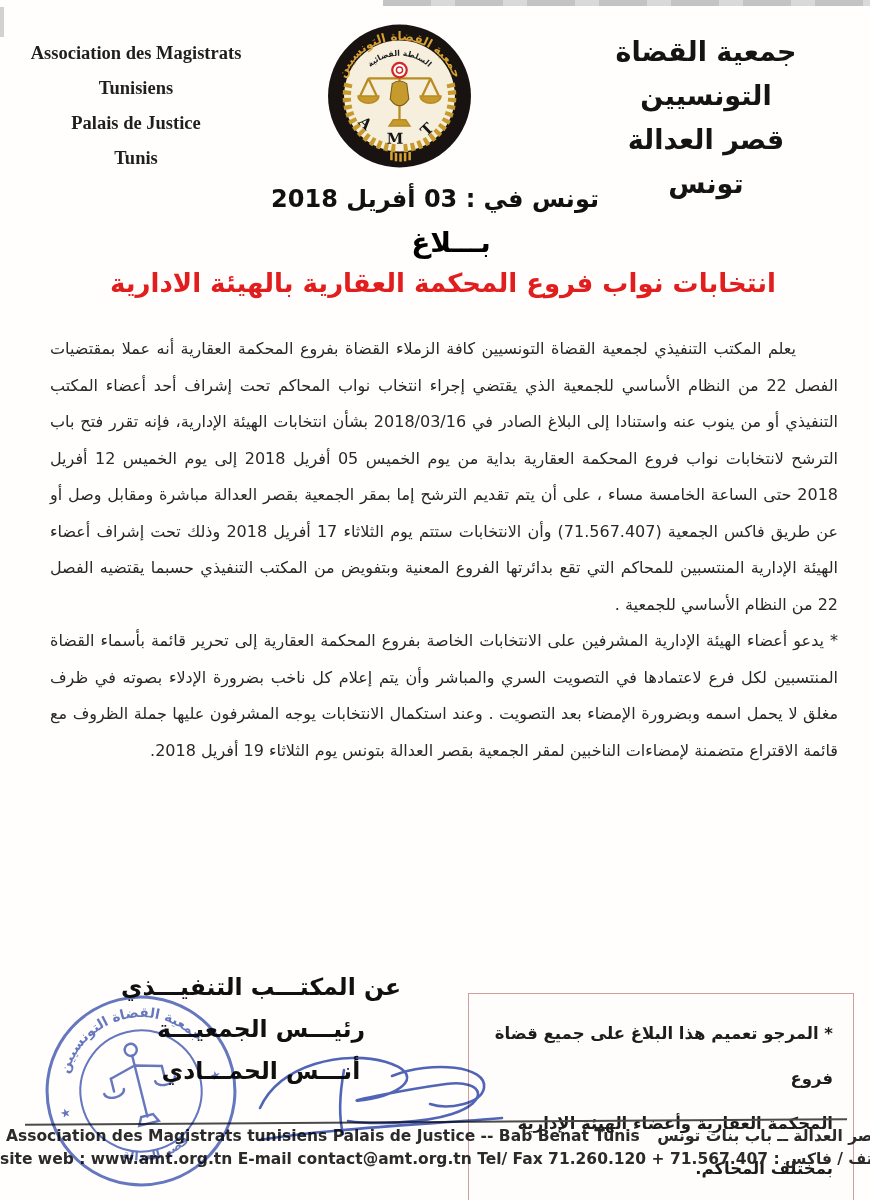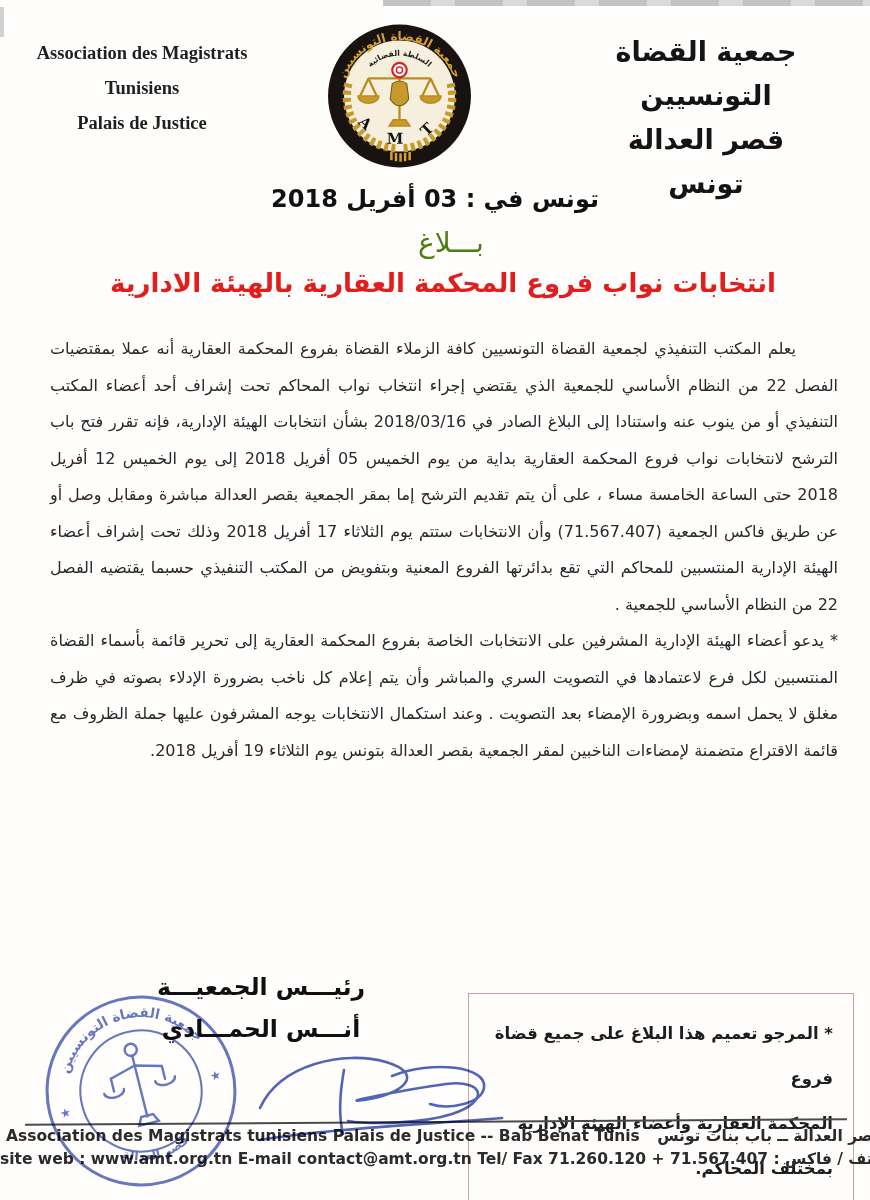--- a/index.html
+++ b/index.html
@@ -7,32 +7,32 @@
     position:relative;width:870px;height:1200px;margin:0 auto;
     background:#fffefd;overflow:hidden;
     font-family:"DejaVu Sans",sans-serif;color:#262626;
   }
   
   .artifact-top{position:absolute;left:383px;top:0;width:487px;height:6px;
     background:repeating-linear-gradient(90deg,#b0b0b0 0 48px,#cdcdcd 48px 72px);opacity:.75;}
   .artifact-left{position:absolute;left:0;top:7px;width:4px;height:30px;background:#d2d2d2;}
 
   
-  .hdr-left{position:absolute;left:12px;top:36px;width:260px;text-align:center;
+  .hdr-left{position:absolute;left:6px;top:36px;width:260px;text-align:center;
     font-family:"Liberation Serif","DejaVu Serif",serif;font-size:18.5px;font-weight:600;
     line-height:35px;color:#1f1f1f;}
   .logo-wrap{position:absolute;left:327px;top:20px;width:145px;height:152px;}
   .logo-wrap svg{width:100%;height:100%;}
   .hdr-right{position:absolute;left:552px;top:30px;width:308px;text-align:center;
     direction:rtl;font-size:27px;font-weight:bold;line-height:44px;color:#141414;}
 
   .date-line{position:absolute;left:0;right:0;top:185px;text-align:center;direction:rtl;
     font-size:24px;font-weight:bold;color:#111;}
   .doc-title{position:absolute;left:0;right:0;top:226px;text-align:center;direction:rtl;
-    font-size:28px;font-weight:normal;color:#4d7c0f;margin-left:32px;}
+    font-size:28px;font-weight:bold;color:#000000;margin-left:32px;}
   .doc-subtitle{position:absolute;left:16px;right:0;top:268px;text-align:center;direction:rtl;
     font-size:26px;font-weight:bold;color:#e21d1d;}
 
   .body-text{position:absolute;left:50px;top:331px;width:788px;direction:rtl;
     text-align:justify;font-size:16px;line-height:36.5px;color:#282828;}
   .body-text p{margin:0;}
   .body-text p.indent{text-indent:42px;}
 
   
   .sig-block{position:absolute;left:75px;top:966px;width:372px;z-index:1;
@@ -64,20 +64,21 @@
 
 <div class="page">
 
   <div class="artifact-top"></div>
   <div class="artifact-left"></div>
 
   <div class="hdr-left">
     <div>Association des Magistrats</div>
     <div>Tunisiens</div>
     <div>Palais de Justice</div>
+    <div>Tunis</div>
   </div>
 
   <div class="logo-wrap">
     <svg viewBox="0 0 140 140">
       <defs>
         <path id="arcTop" d="M 14,72 A 56,56 0 0 1 126,72"></path>
         <path id="arcSmall" d="M 29,72 A 41,41 0 0 1 111,72"></path>
         <path id="arcAMT" d="M 36,102 A 48,48 0 0 0 104,102"></path>
       </defs>
       <circle cx="70" cy="70" r="69" fill="#181310"></circle>
@@ -126,20 +127,21 @@
   <div class="date-line">تونس في : 03 أفريل 2018</div>
   <div class="doc-title">بـــلاغ</div>
   <div class="doc-subtitle">انتخابات نواب فروع المحكمة العقارية بالهيئة الادارية</div>
 
   <div class="body-text">
     <p class="indent">يعلم المكتب التنفيذي لجمعية القضاة التونسيين كافة الزملاء القضاة بفروع المحكمة العقارية أنه عملا بمقتضيات الفصل 22 من النظام الأساسي للجمعية الذي يقتضي إجراء انتخاب نواب المحاكم تحت إشراف أحد أعضاء المكتب التنفيذي أو من ينوب عنه واستنادا إلى البلاغ الصادر في 2018/03/16 بشأن انتخابات الهيئة الإدارية، فإنه تقرر فتح باب الترشح لانتخابات نواب فروع المحكمة العقارية بداية من يوم الخميس 05 أفريل 2018 إلى يوم الخميس 12 أفريل 2018 حتى الساعة الخامسة مساء ، على أن يتم تقديم الترشح إما بمقر الجمعية بقصر العدالة مباشرة ومقابل وصل أو عن طريق فاكس الجمعية (71.567.407) وأن الانتخابات ستتم يوم الثلاثاء 17 أفريل 2018 وذلك تحت إشراف أعضاء الهيئة الإدارية المنتسبين للمحاكم التي تقع بدائرتها الفروع المعنية وبتفويض من المكتب التنفيذي حسبما يقتضيه الفصل 22 من النظام الأساسي للجمعية .</p>
     <p>* يدعو أعضاء الهيئة الإدارية المشرفين على الانتخابات الخاصة بفروع المحكمة العقارية إلى تحرير قائمة بأسماء القضاة المنتسبين لكل فرع لاعتمادها في التصويت السري والمباشر وأن يتم إعلام كل ناخب بضرورة الإدلاء بصوته في ظرف مغلق لا يحمل اسمه وبضرورة الإمضاء بعد التصويت . وعند استكمال الانتخابات يوجه المشرفون عليها جملة الظروف مع قائمة الاقتراع متضمنة لإمضاءات الناخبين لمقر الجمعية بقصر العدالة بتونس يوم الثلاثاء 19 أفريل 2018.</p>
   </div>
 
   <div class="sig-block">
+    <div>عن المكتـــب التنفيـــذي</div>
     <div>رئيـــس الجمعيـــة</div>
     <div>أنـــس الحمـــادي</div>
   </div>
 
   <div class="stamp">
     <svg viewBox="0 0 200 200">
       <defs>
         <path id="stampTop" d="M 25,102 A 75,75 0 0 1 175,102"></path>
         <path id="stampBot" d="M 33,102 A 67,67 0 0 0 167,102"></path>
       </defs>

